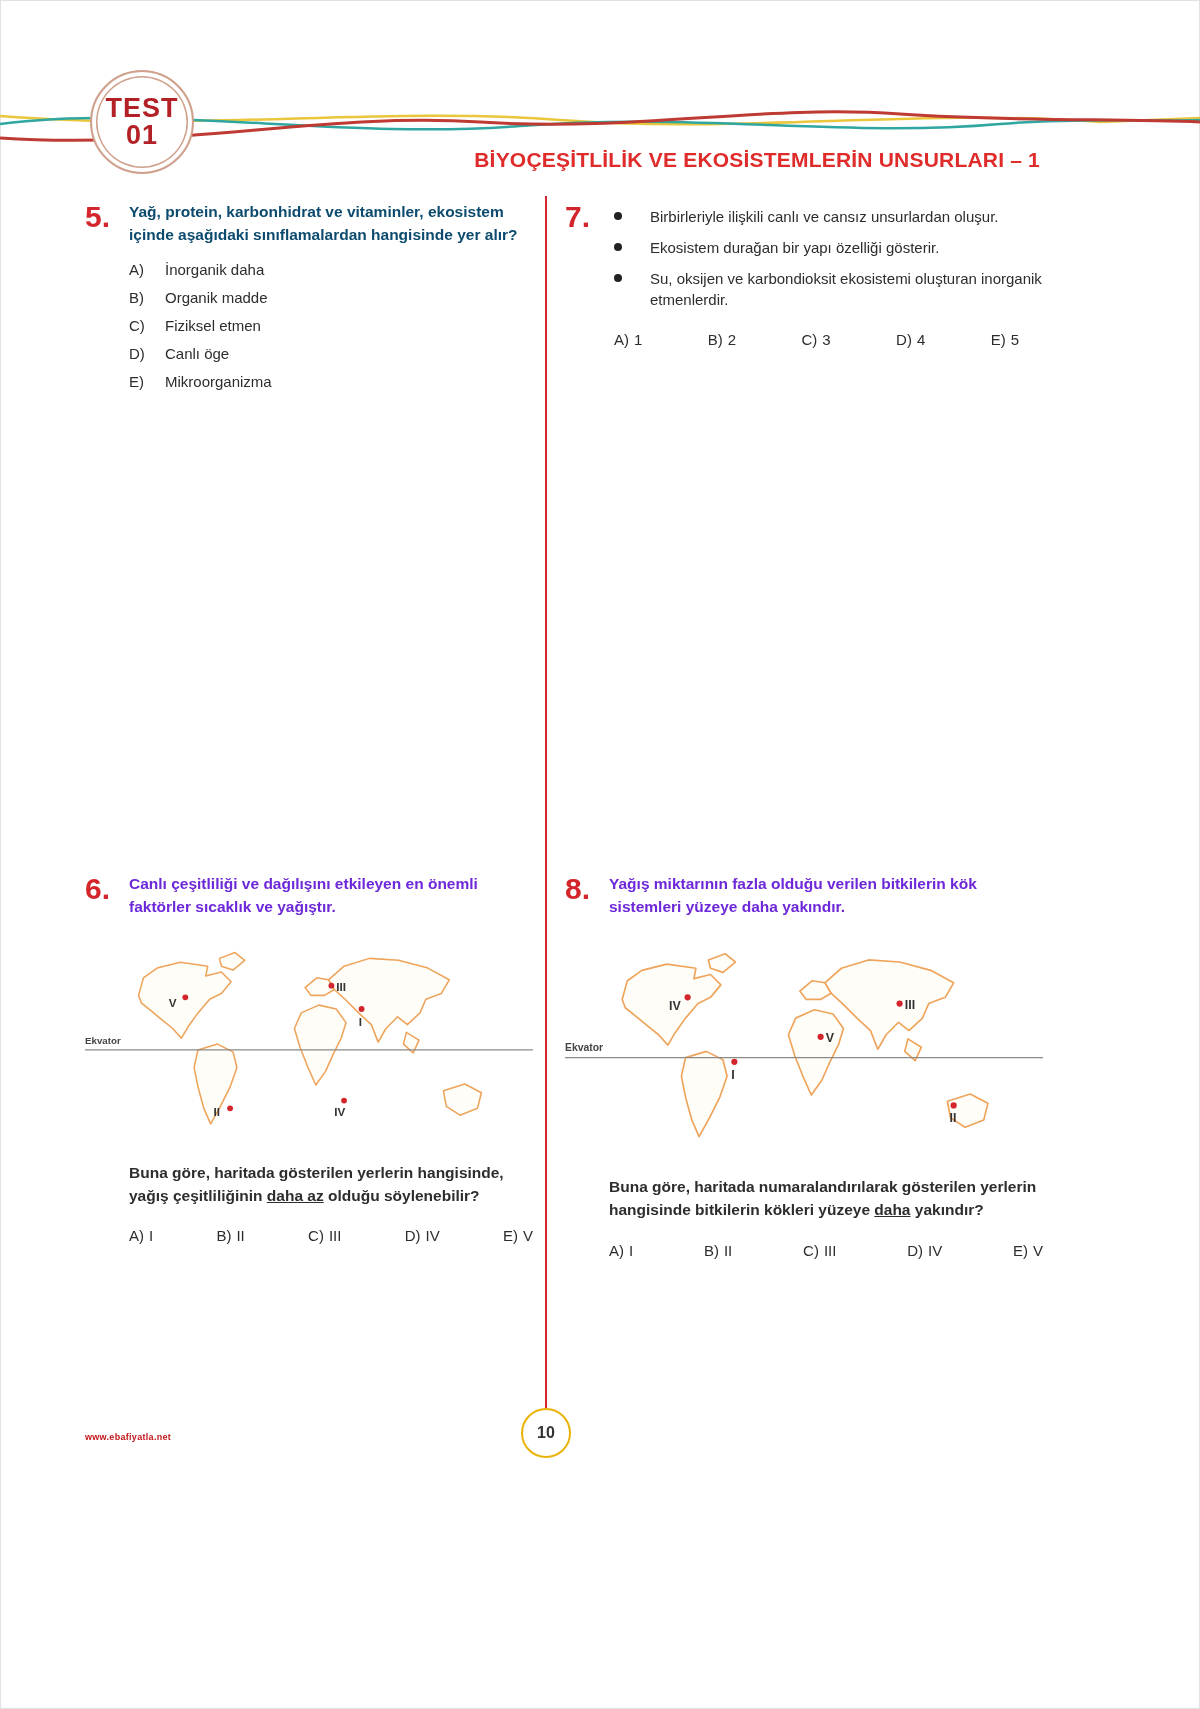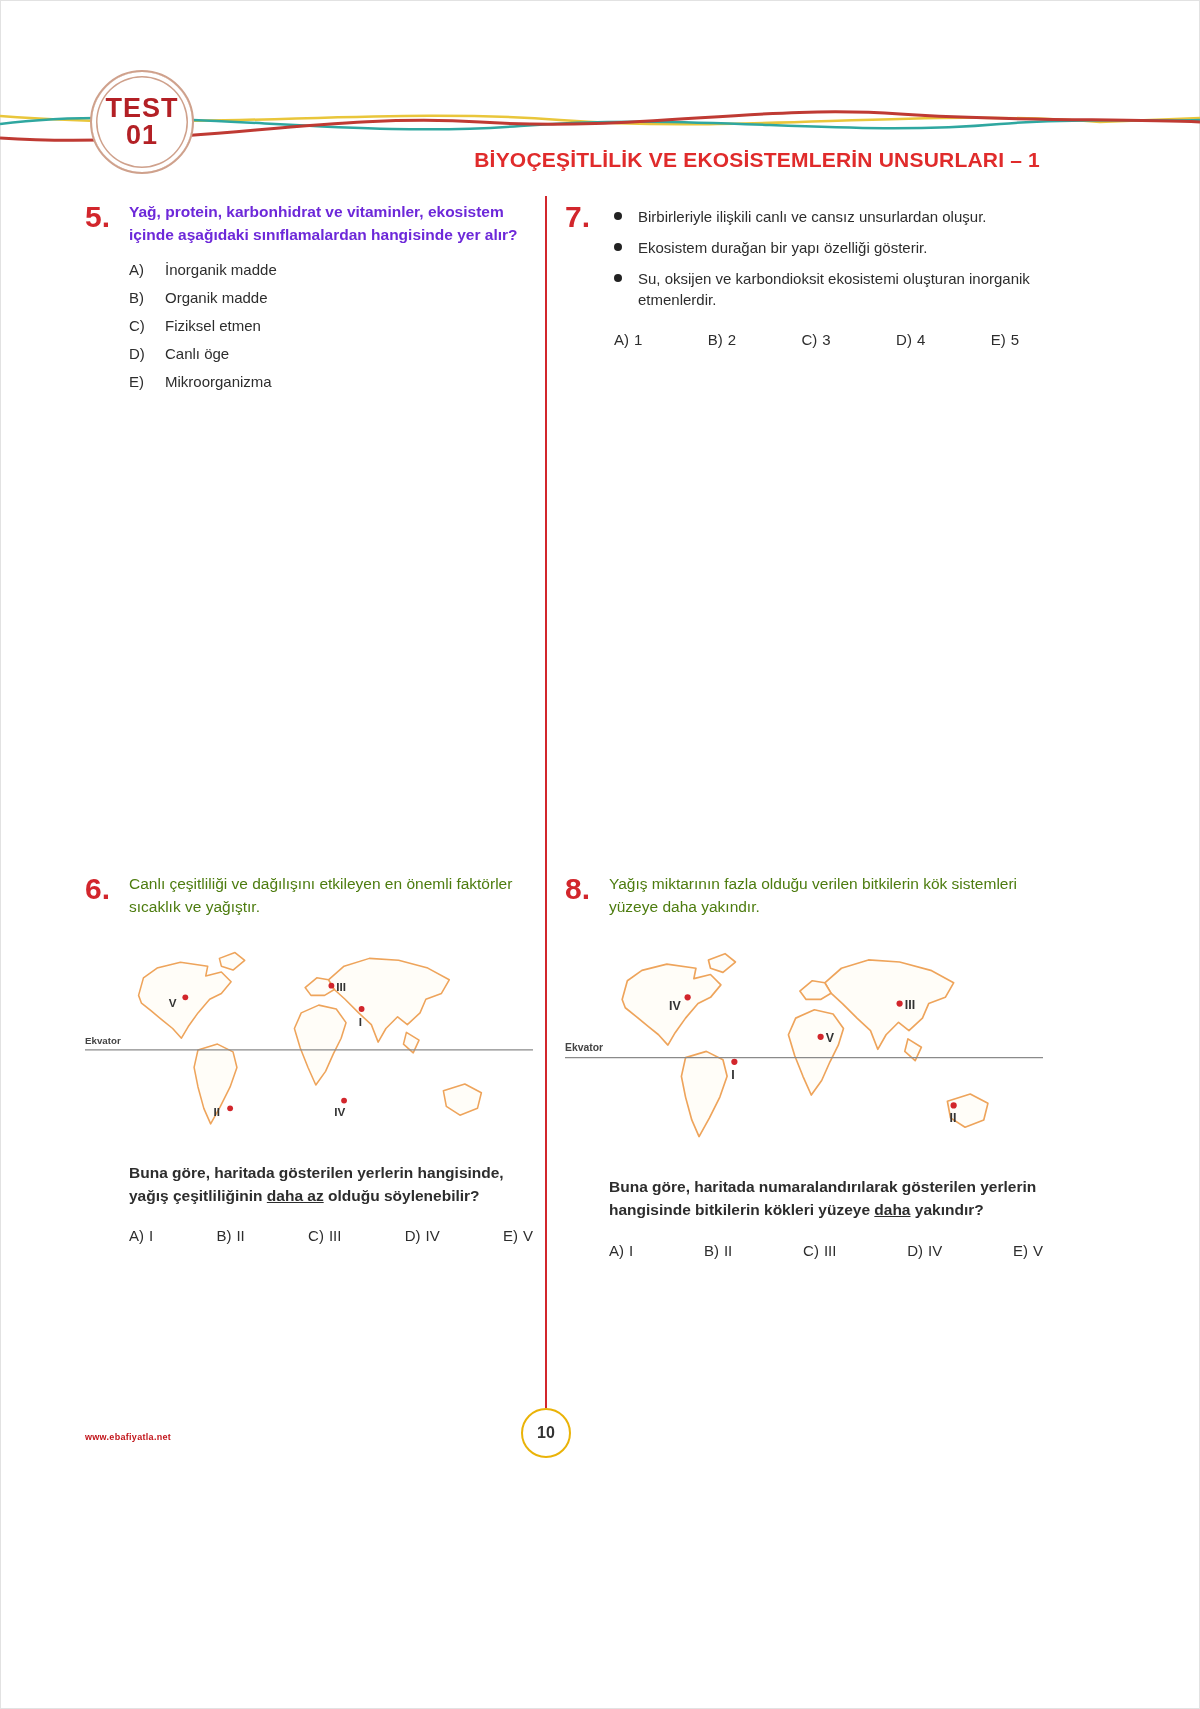--- a/index.html
+++ b/index.html
@@ -29,29 +29,29 @@
 
   
   .qblock{position:absolute;}
   #q5{left:85px;top:200px;width:445px;}
   #q7{left:565px;top:200px;width:478px;}
   #q6{left:85px;top:872px;width:448px;}
   #q8{left:565px;top:872px;width:478px;}
 
   .q-head{display:flex;align-items:flex-start;}
   .q-num{width:44px;flex:0 0 44px;color:#d2262c;font-weight:800;font-size:30px;line-height:1;padding-top:2px;}
-  .q-text{font-size:15.5px;line-height:1.5;font-weight:700;color:#6d28d9;}
-  .q-intro{font-size:15.5px;line-height:1.5;font-weight:400;color:#4d7c0f;}
+  .q-text{font-size:15.5px;line-height:1.5;font-weight:700;color:#0c4a6e;}
+  .q-intro{font-size:15.5px;line-height:1.5;font-weight:700;color:#6d28d9;}
 
   .opts-v{margin:14px 0 0 44px;}
   .opts-v .opt{display:flex;gap:16px;margin-bottom:11px;font-size:15px;font-weight:400;color:#2d2d2d;}
   .opts-v .opt .lab{width:20px;flex:0 0 20px;}
 
   .bullets{margin:6px 0 0 44px;}
-  .bullet-row{display:flex;gap:16px;margin-bottom:9px;font-size:15px;line-height:1.45;color:#2d2d2d;}
+  .bullet-row{display:flex;gap:28px;margin-bottom:9px;font-size:15px;line-height:1.45;color:#2d2d2d;}
   .bullet-dot{flex:0 0 8px;width:8px;height:8px;border-radius:50%;background:#222;margin-top:6px;}
 
   .stem{margin:12px 0 0 44px;font-size:15.5px;line-height:1.5;font-weight:700;color:#2d2d2d;}
   .stem .u{text-decoration:underline;}
 
   .opts-h{margin:20px 0 0 44px;display:flex;justify-content:space-between;font-size:15px;color:#2d2d2d;}
   .opts-h .opt{display:flex;gap:5px;}
 
   .map-wrap{margin-top:16px;width:100%;}
   .map-wrap svg{display:block;width:100%;height:auto;}
@@ -77,21 +77,21 @@
   <div class="divider"></div>
 
   <div class="qblock" id="q5">
     <div class="q-head">
       <div class="q-num">5.</div>
       <div class="q-text">Yağ, protein, karbonhidrat ve vitaminler, ekosistem içinde aşağıdaki sınıflamalardan hangisinde yer alır?</div>
     </div>
     <div class="opts-v">
       <div class="opt">
           <span class="lab">A)</span>
-          <span>İnorganik madde</span>
+          <span>İnorganik daha</span>
         </div>
       <div class="opt">
           <span class="lab">B)</span>
           <span>Organik madde</span>
         </div>
       <div class="opt">
           <span class="lab">C)</span>
           <span>Fiziksel etmen</span>
         </div>
       <div class="opt">

